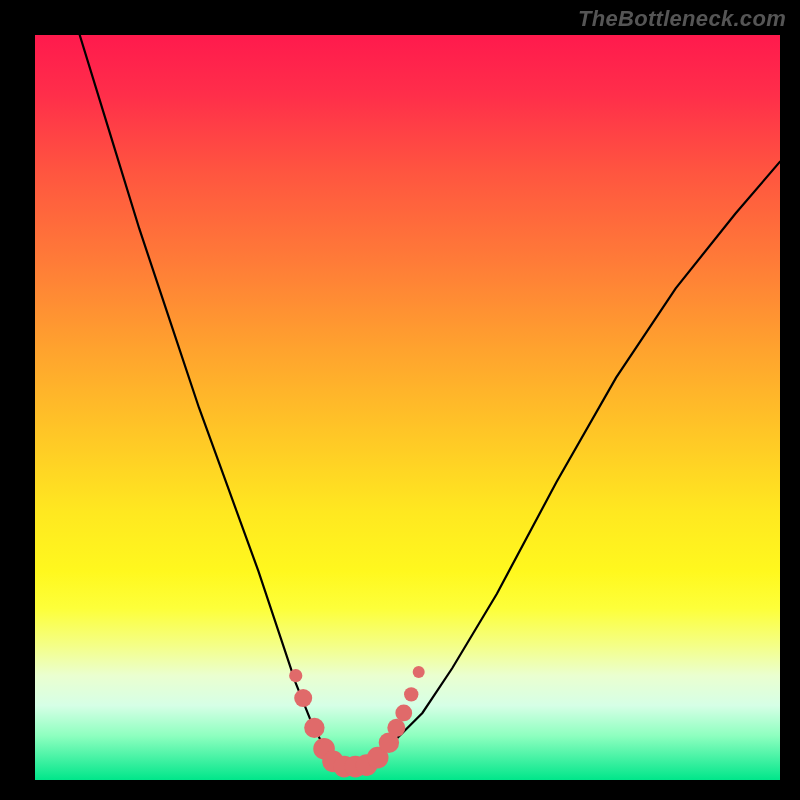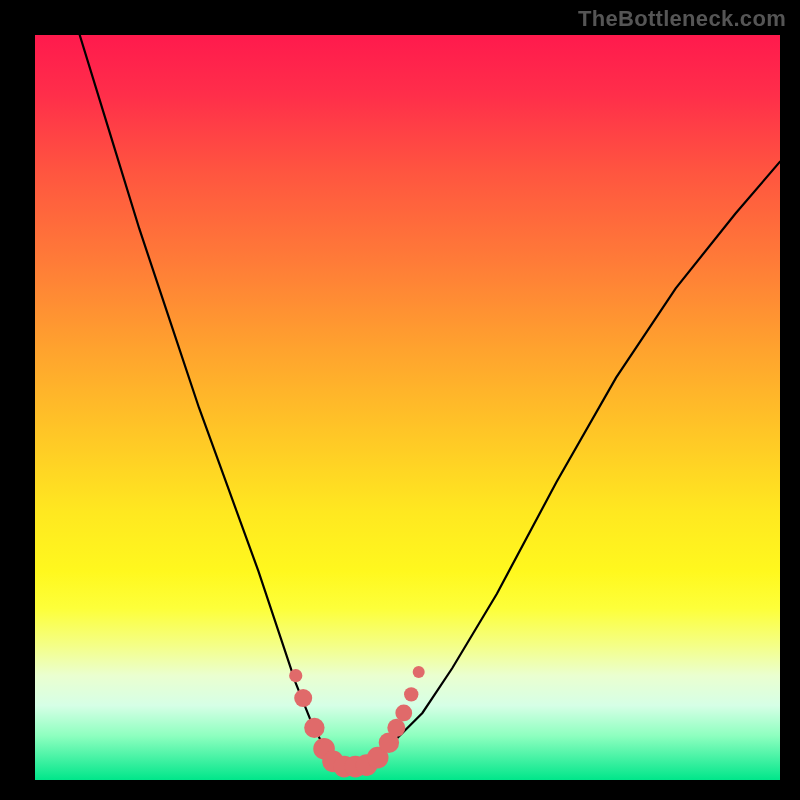--- a/index.html
+++ b/index.html
@@ -11,20 +11,21 @@
     overflow: hidden;
     font-family: Arial, sans-serif;
   }
   .frame {
     position: absolute;
     left: 0;
     top: 0;
     width: 800px;
     height: 800px;
     background: #000;
+    font-style: italic;
   }
   .plot-area {
     position: absolute;
     left: 35px;
     top: 35px;
     width: 745px;
     height: 745px;
     background: linear-gradient(to bottom,
       #ff1a4d 0%,
       #ff2e4a 8%,

